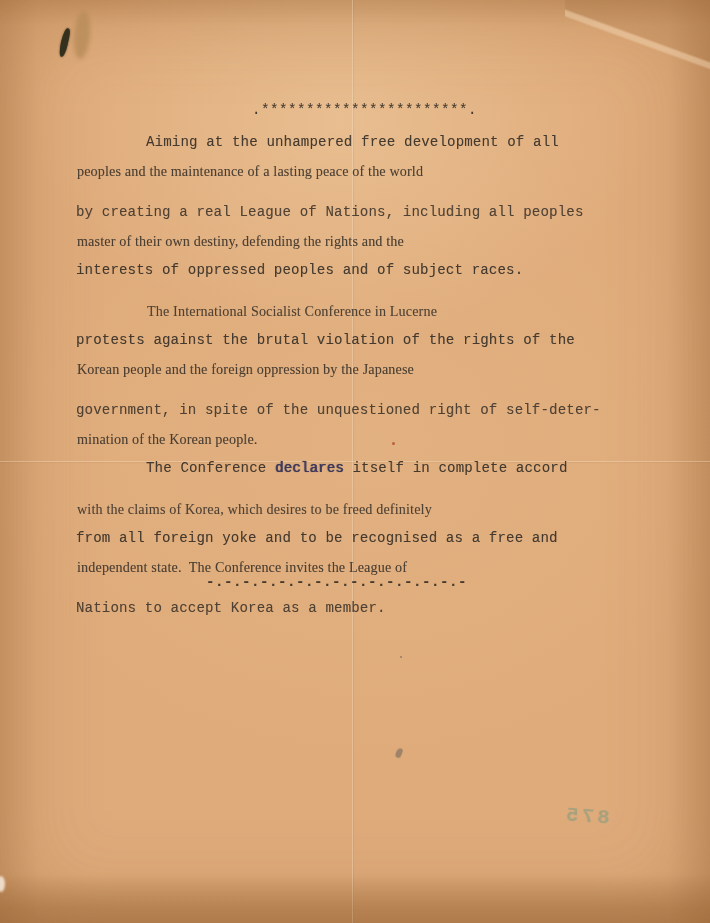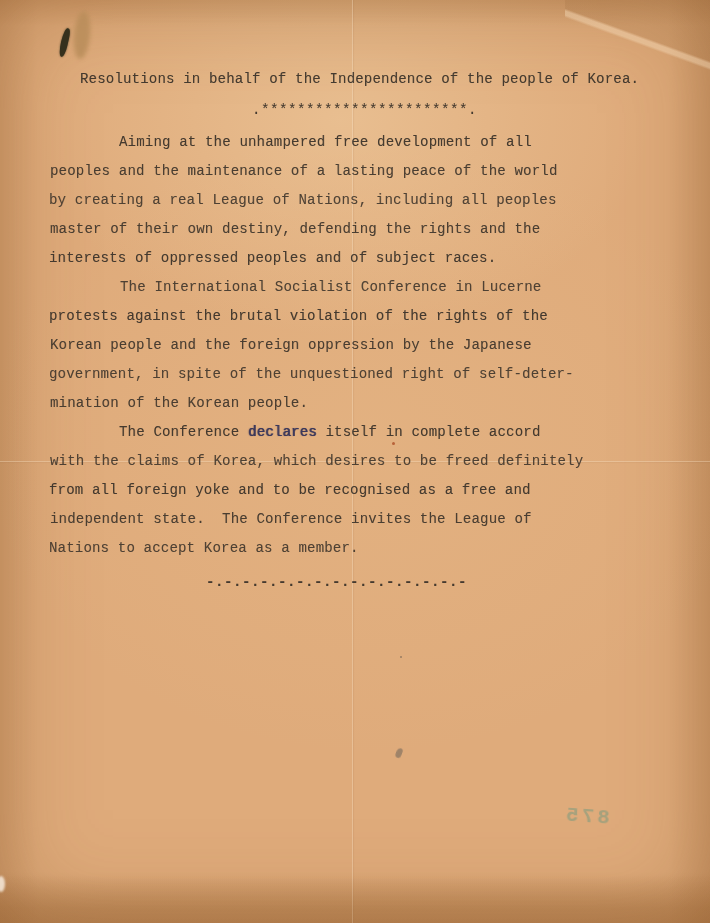--- a/index.html
+++ b/index.html
@@ -79,25 +79,25 @@
     filter:blur(0.6px);
   }
   
   .typed{
     color:rgba(56,49,41,0.9);
     font-size:14px;letter-spacing:0.2px;white-space:pre;
     text-shadow:0.3px 0.3px 0 rgba(72,62,50,0.35);
   }
   .title-line{position:absolute;left:80px;top:65px;line-height:29px;}
   .separator-line{position:absolute;left:252px;top:96px;line-height:29px;letter-spacing:0.6px;}
-  #body-lines{position:absolute;left:49px;top:128px;right:36px;}
+  #body-lines{position:absolute;left:76px;top:128px;right:36px;}
   .line{height:29px;line-height:29px;}
   .line.indent{padding-left:70px;}
-  .line:nth-child(2n){transform:translateX(1px);opacity:.96;}
-  .line:nth-child(3n){opacity:.93;}
+  .line:nth-child(2n){transform:translateX(1px);opacity:.96;font-family:Liberation Serif, serif;}
+  .line:nth-child(3n){opacity:.93;margin-top:12px;}
   .overstruck{
     font-weight:normal;color:rgba(58,55,90,0.95);
     text-shadow:0.7px 0 0 rgba(58,55,90,0.8), -0.5px 0 1px rgba(58,55,90,0.55);
   }
   .closing-line{position:absolute;left:206px;top:568px;line-height:29px;letter-spacing:0.6px;font-weight:bold;}
 </style>
 </head>
 <body>
 
 <div class="paper">
@@ -107,21 +107,20 @@
   <div class="corner-fold"></div>
   <div class="bottom-shade"></div>
 
   <div class="pen-smudge"></div>
   <div class="pen-mark"></div>
   <div class="speck-red"></div>
   <div class="speck-gray"></div>
   <div class="speck-dot"></div>
   <div class="edge-nick"></div>
 
-  <div class="typed title-line">Resolutions in behalf of the Independence of the people of Korea.</div>
   <div class="typed separator-line">.***********************.</div>
 
   <div id="body-lines" class="typed"><div class="line indent">Aiming at the unhampered free development of all</div><div class="line">peoples and the maintenance of a lasting peace of the world</div><div class="line">by creating a real League of Nations, including all peoples</div><div class="line">master of their own destiny, defending the rights and the</div><div class="line">interests of oppressed peoples and of subject races.</div><div class="line indent">The International Socialist Conference in Lucerne</div><div class="line">protests against the brutal violation of the rights of the</div><div class="line">Korean people and the foreign oppression by the Japanese</div><div class="line">government, in spite of the unquestioned right of self-deter-</div><div class="line">mination of the Korean people.</div><div class="line indent">The Conference <span class="overstruck">declares</span> itself in complete accord</div><div class="line">with the claims of Korea, which desires to be freed definitely</div><div class="line">from all foreign yoke and to be recognised as a free and</div><div class="line">independent state.  The Conference invites the League of</div><div class="line">Nations to accept Korea as a member.</div></div>
 
   <div class="typed closing-line">-.-.-.-.-.-.-.-.-.-.-.-.-.-.-</div>
 
   <div class="stamp">875</div>
 </div>
 
 </body></html>

